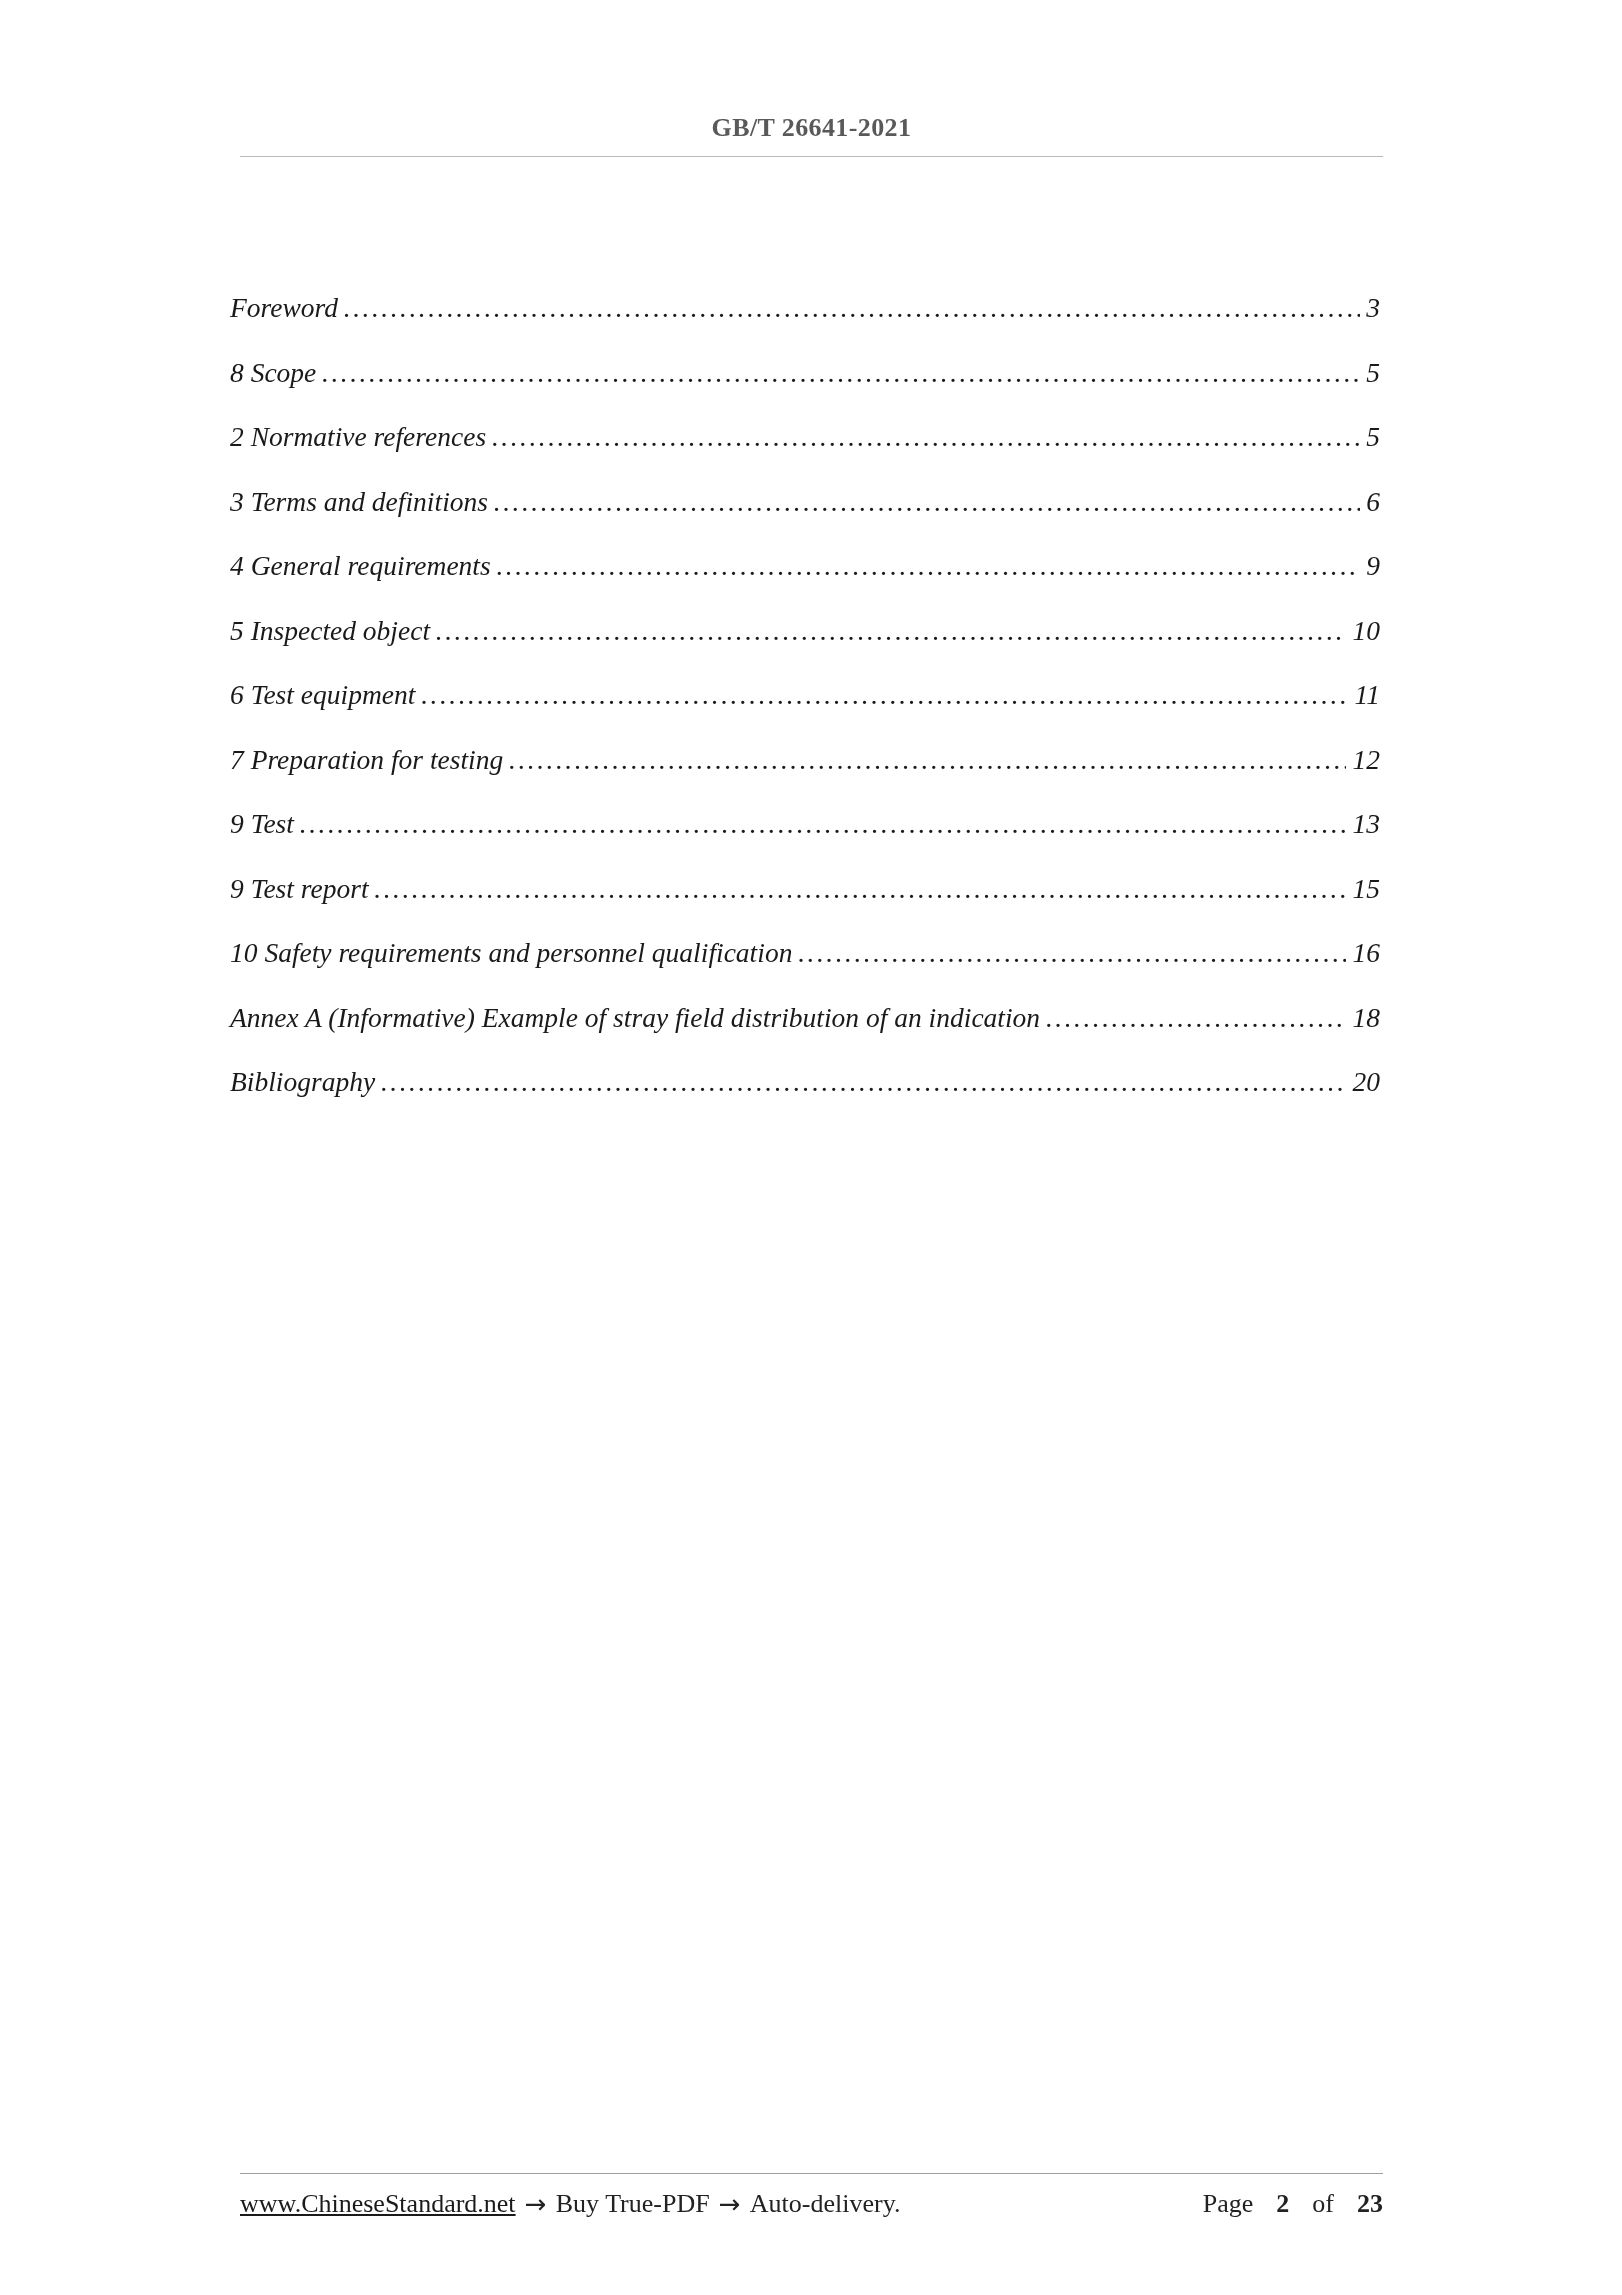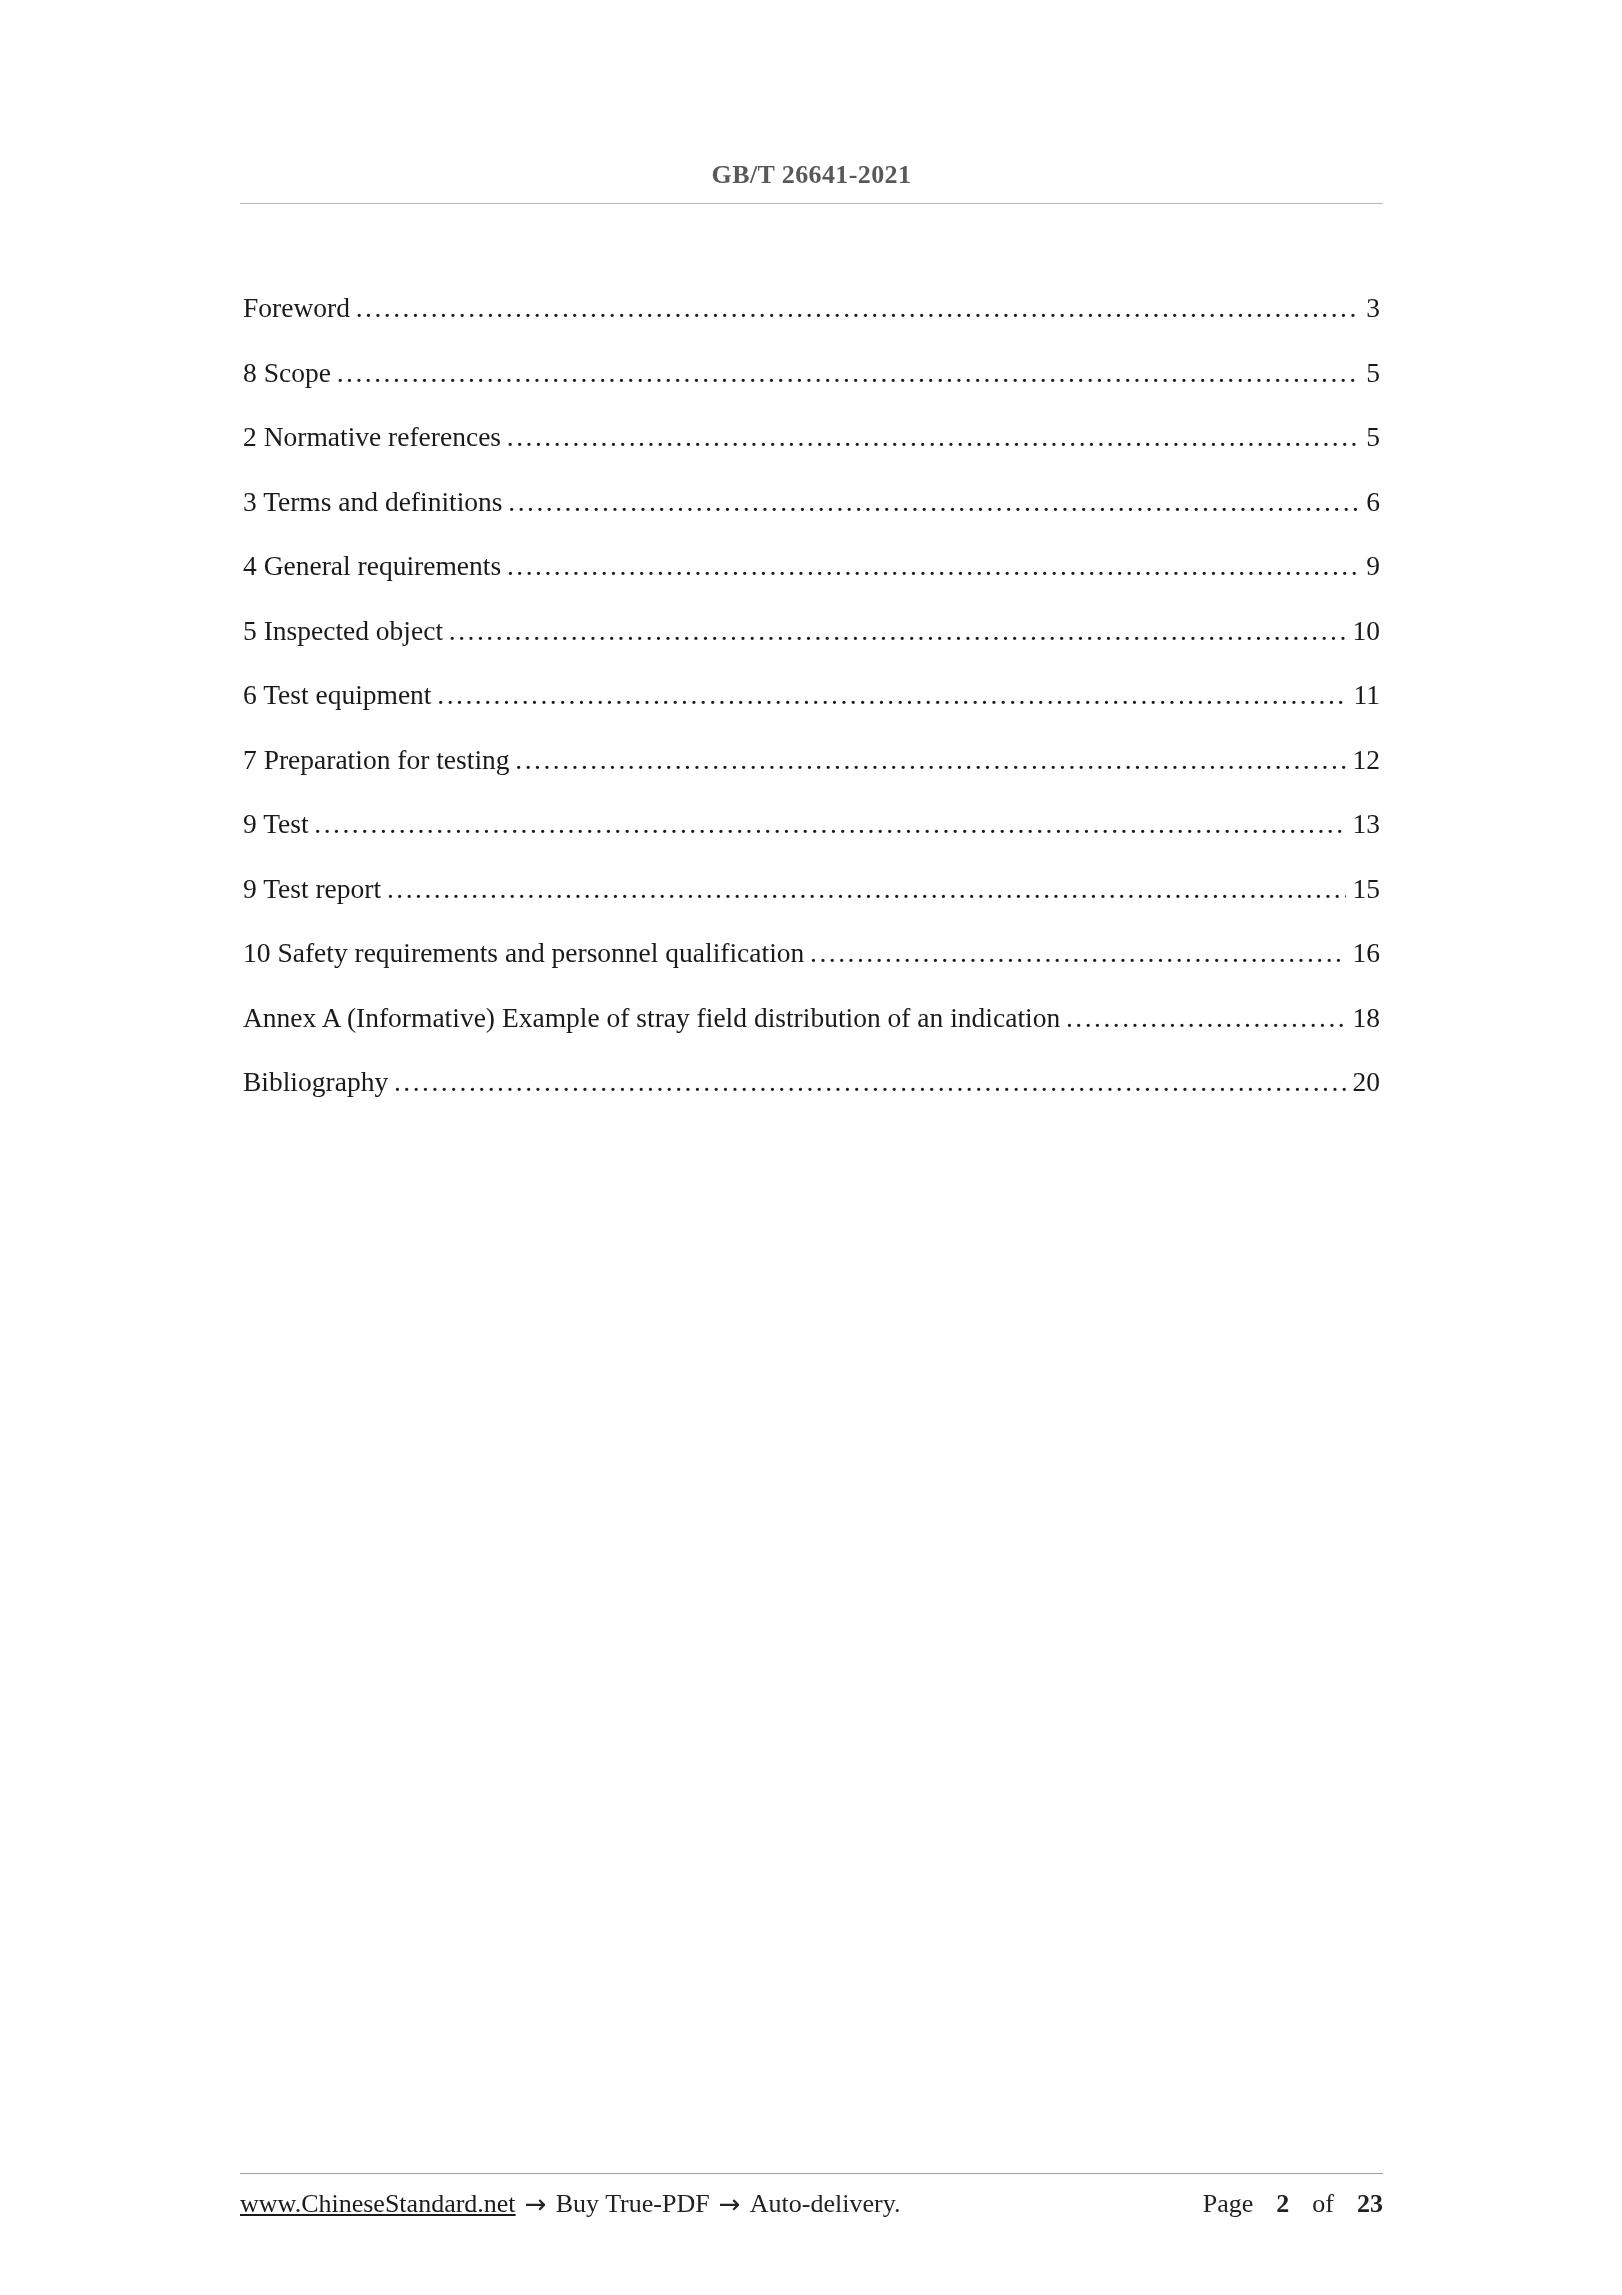--- a/index.html
+++ b/index.html
@@ -12,21 +12,20 @@
     font-family: "Liberation Serif", "DejaVu Serif", serif;
     color: #1a1a1a;
     overflow: hidden;
   }
   .header {
     position: absolute;
     top: 113px;
     left: 240px;
     right: 240px;
     text-align: center;
-    margin-top: 47px;
   }
   .header-text {
     font-size: 26px;
     font-weight: bold;
     color: #595959;
     letter-spacing: 0.4px;
   }
   .header-rule {
     border: none;
     border-top: 1.7px solid #b8b8b8;
@@ -38,22 +37,23 @@
     left: 240px;
     right: 240px;
     text-align: center;
     font-size: 38px;
     font-weight: bold;
     color: #1c1c1c;
   }
   .toc {
     position: absolute;
     top: 294px;
-    left: 243px;
+    left: 230px;
     right: 243px;
+    font-style: italic;
   }
   .toc-row {
     display: flex;
     align-items: baseline;
     font-size: 27.5px;
     line-height: 1.0;
     margin-bottom: 37px;
     color: #1a1a1a;
   }
   .toc-label {

